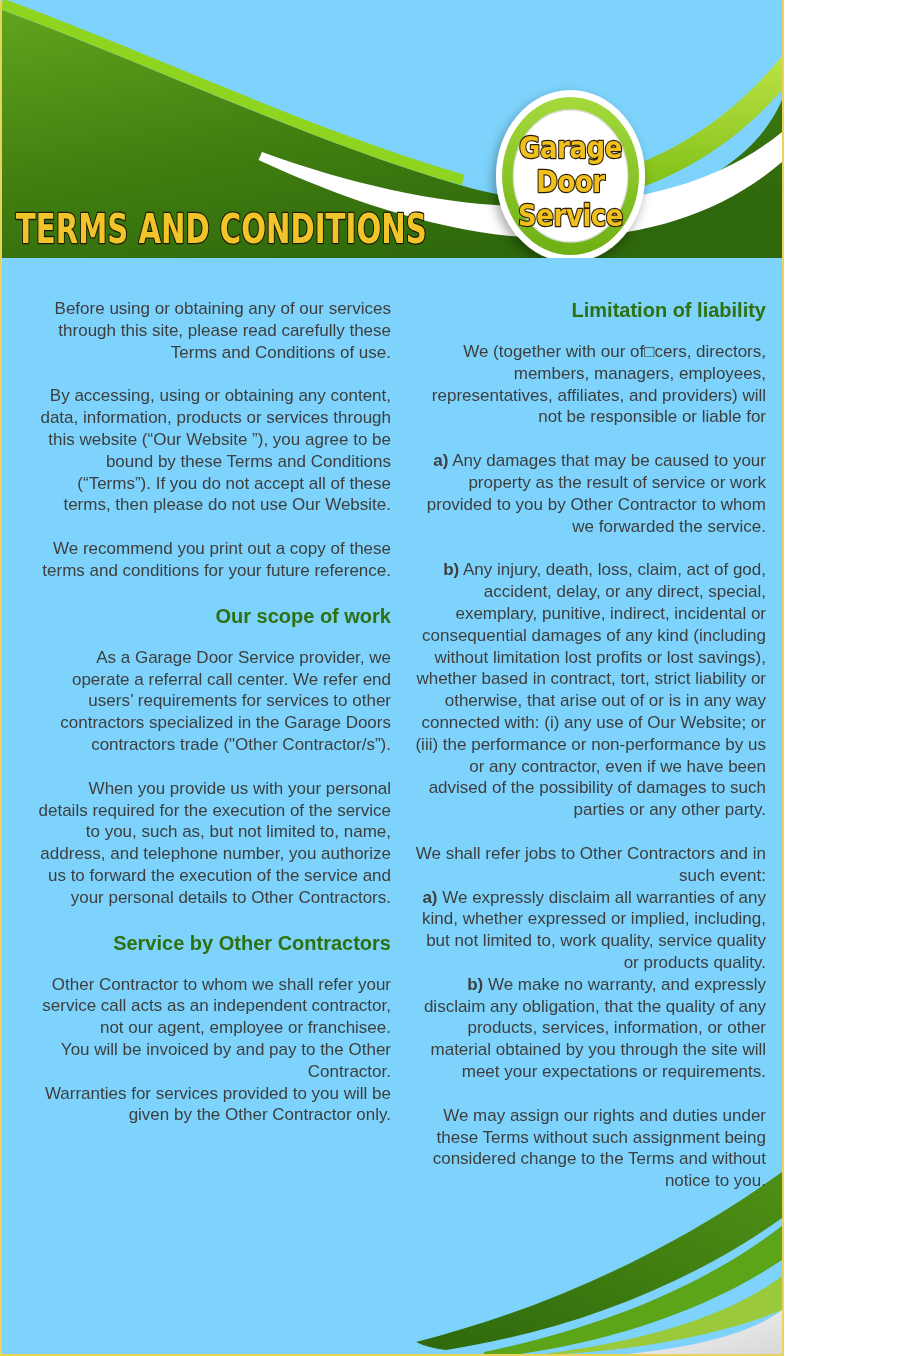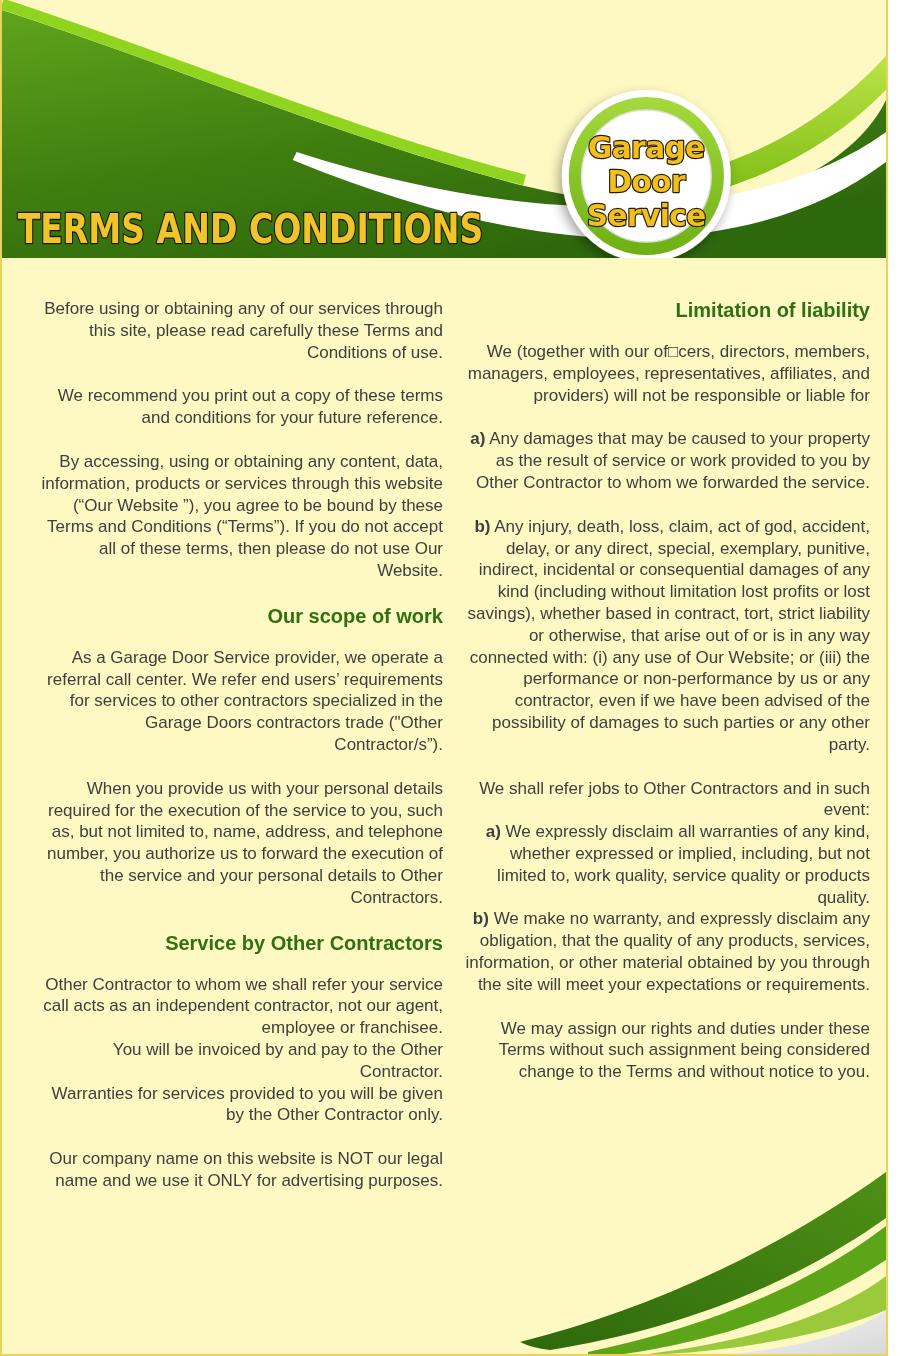--- a/index.html
+++ b/index.html
@@ -1,18 +1,18 @@
 <!DOCTYPE html>
 <html><head>
 <meta charset="utf-8">
 <style>
   html,body{margin:0;padding:0;background:#ffffff;}
   .page{
-    position:relative;width:888px;height:1356px;box-sizing:border-box;
-    border:2px solid #EAD35A;border-top:none;overflow:hidden;background:#fef9c3;
+    position:relative;width:784px;height:1356px;box-sizing:border-box;
+    border:2px solid #EAD35A;border-top:none;overflow:hidden;background:#7dd3fc;
     font-family:"Liberation Sans", sans-serif;
   }
   .header{position:relative;width:100%;height:258px;}
   .header svg{display:block;width:100%;height:258px;}
   .content{position:relative;z-index:1;display:flex;gap:19px;padding:40px 16px 0 33px;}
   .col{flex:1;min-width:0;color:#3E3E3E;font-size:17px;line-height:21.8px;text-align:right;}
   .col p{margin:0 0 22px;}
   .col h2{
     color:#2F7012;font-size:20px;line-height:25px;margin:16px 0 18px;
     font-weight:bold;letter-spacing:0;
@@ -70,34 +70,33 @@
       </g>
 
       <text x="16" y="243" font-family="&quot;DejaVu Sans&quot;, sans-serif" font-weight="bold" font-size="40" fill="#F2C42C" stroke="#1B1B00" stroke-width="2.6" paint-order="stroke" stroke-linejoin="round" textLength="474" lengthAdjust="spacingAndGlyphs">TERMS AND CONDITIONS</text>
     </svg>
   </div>
 
   <main class="content">
 
     <div class="col">
       <p>Before using or obtaining any of our services through this site, please read carefully these Terms and Conditions of use.</p>
+      <p>By accessing, using or obtaining any content, data, information, products or services through this website (“Our Website ”), you agree to be bound by these Terms and Conditions (“Terms”). If you do not accept all of these terms, then please do not use Our Website.</p>
       <p>We recommend you print out a copy of these terms and conditions for your future reference.</p>
-      <p>By accessing, using or obtaining any content, data, information, products or services through this website (“Our Website ”), you agree to be bound by these Terms and Conditions (“Terms”). If you do not accept all of these terms, then please do not use Our Website.</p>
 
       <h2>Our scope of work</h2>
       <p>As a Garage Door Service provider, we operate a referral call center. We refer end users’ requirements for services to other contractors specialized in the Garage Doors contractors trade ("Other Contractor/s”).</p>
 
       <p>When you provide us with your personal details required for the execution of the service to you, such as, but not limited to, name, address, and telephone number, you authorize us to forward the execution of the service and your personal details to Other Contractors.</p>
 
       <h2>Service by Other Contractors</h2>
       <p class="prelines">Other Contractor to whom we shall refer your service call acts as an independent contractor, not our agent, employee or franchisee.
 You will be invoiced by and pay to the Other Contractor.
 Warranties for services provided to you will be given by the Other Contractor only.</p>
 
-      <p>Our company name on this website is NOT our legal name and we use it ONLY for advertising purposes.</p>
     </div>
 
     <div class="col">
       <h2>Limitation of liability</h2>
       <p>We (together with our of□cers, directors, members, managers, employees, representatives, affiliates, and providers) will not be responsible or liable for</p>
       <p><b>a)</b><span> Any damages that may be caused to your property as the result of service or work provided to you by Other Contractor to whom we forwarded the service.</span></p>
       <p><b>b)</b><span> Any injury, death, loss, claim, act of god, accident, delay, or any direct, special, exemplary, punitive, indirect, incidental or consequential damages of any kind (including without limitation lost profits or lost savings), whether based in contract, tort, strict liability or otherwise, that arise out of or is in any way connected with: (i) any use of Our Website; or (iii) the performance or non-performance by us or any contractor, even if we have been advised of the possibility of damages to such parties or any other party.</span></p>
 
       <p class="prelines"><span>We shall refer jobs to Other Contractors and in such event:
 </span><b>a)</b><span> We expressly disclaim all warranties of any kind, whether expressed or implied, including, but not limited to, work quality, service quality or products quality.

